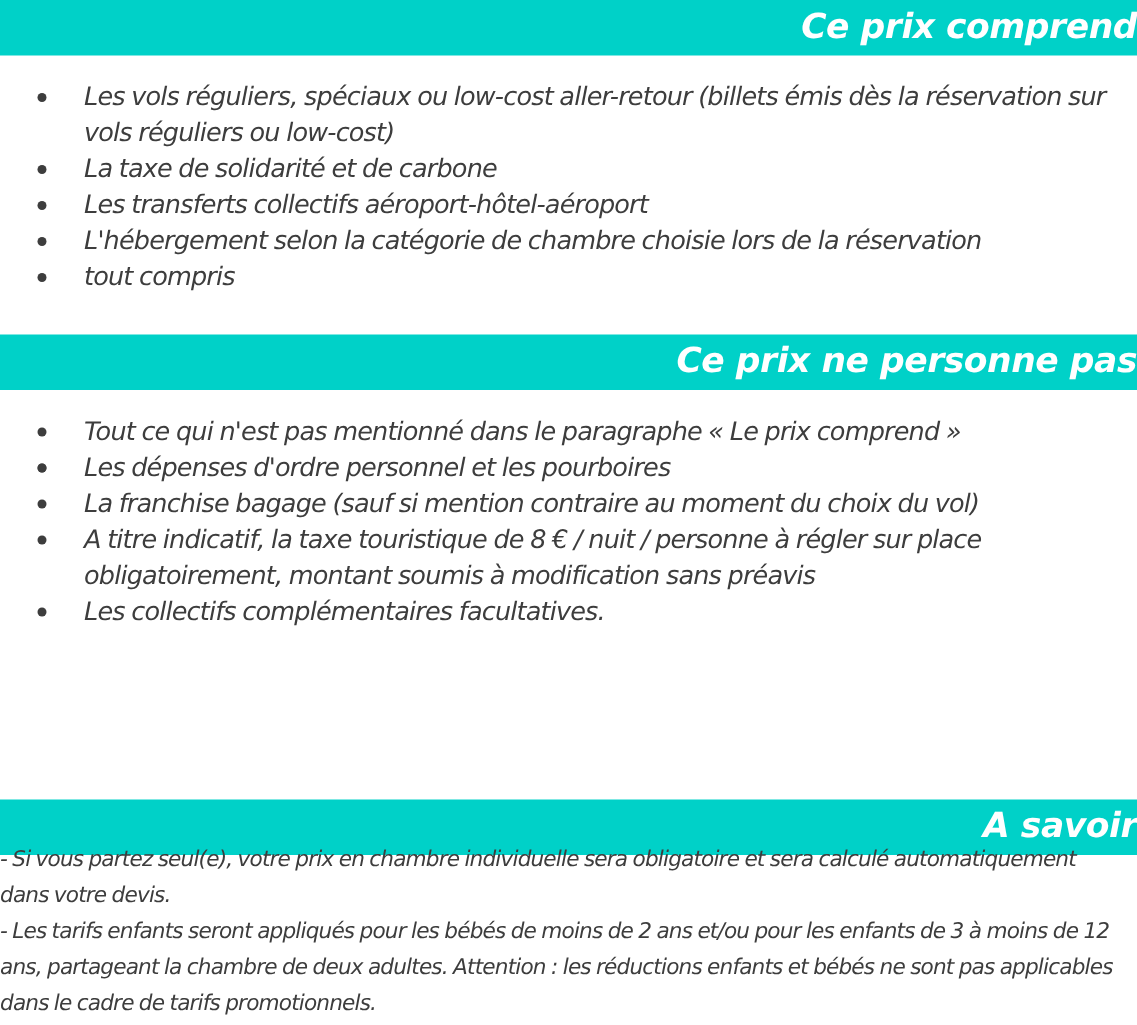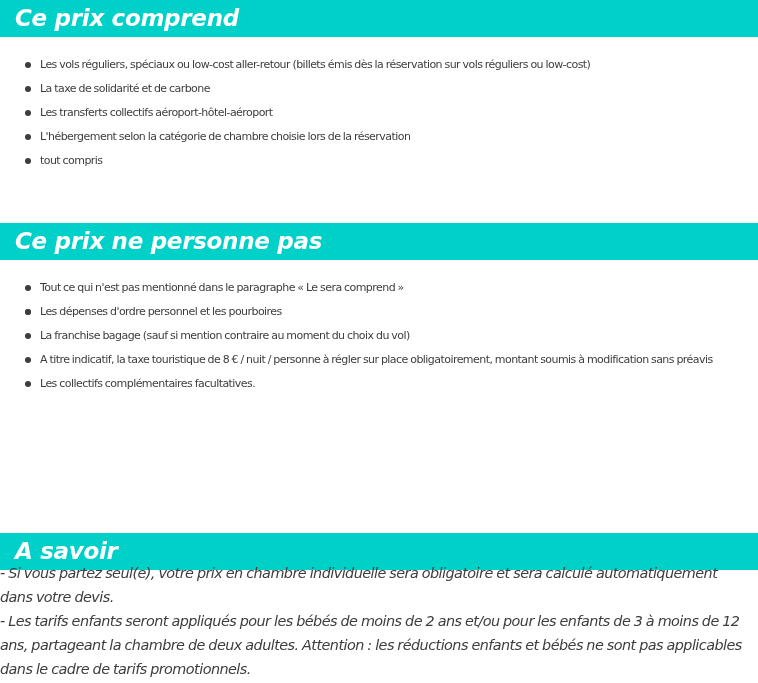--- a/index.html
+++ b/index.html
@@ -15,20 +15,21 @@
       color: #3d3d3d;
       position: relative;
     }
     .section-header {
       position: absolute;
       left: 0;
       width: 758px;
       height: 37px;
       background: #00d1c8;
       box-sizing: border-box;
+      text-align: right;
     }
     .section-header h2 {
       margin: 0;
       padding-left: 15px;
       font-style: italic;
       font-weight: bold;
       font-size: 23px;
       line-height: 37px;
       color: #ffffff;
       letter-spacing: -0.3px;
@@ -37,23 +38,24 @@
     ul.bullets {
       position: absolute;
       left: 0;
       margin: 0;
       padding: 0;
       list-style: none;
       width: 758px;
     }
     ul.bullets li {
       position: relative;
-      padding-left: 40px;
+      padding-left: 56px;
       padding-right: 8px;
-      font-size: 11px;
+      font-style: italic;
+      font-size: 17px;
       line-height: 24px;
       letter-spacing: -0.55px;
       word-spacing: -0.5px;
     }
     ul.bullets li .dot {
       position: absolute;
       left: 25px;
       top: 9px;
       width: 6px;
       height: 6px;
@@ -86,21 +88,21 @@
   <li><span class="dot"></span><span>La taxe de solidarité et de carbone</span></li>
   <li><span class="dot"></span><span>Les transferts collectifs aéroport-hôtel-aéroport</span></li>
   <li><span class="dot"></span><span>L'hébergement selon la catégorie de chambre choisie lors de la réservation</span></li>
   <li><span class="dot"></span><span>tout compris</span></li>
 </ul>
 
 <div class="section-header" style="top:223px;">
   <h2>Ce prix ne personne pas</h2>
 </div>
 <ul class="bullets" style="top:276px;">
-  <li><span class="dot"></span><span>Tout ce qui n'est pas mentionné dans le paragraphe « Le sera comprend »</span></li>
+  <li><span class="dot"></span><span>Tout ce qui n'est pas mentionné dans le paragraphe « Le prix comprend »</span></li>
   <li><span class="dot"></span></li>
   <li><span class="dot"></span><span>Les dépenses d'ordre personnel et les pourboires</span></li>
   <li><span class="dot"></span><span>La franchise bagage (sauf si mention contraire au moment du choix du vol)</span></li>
   <li><span class="dot"></span><span>A titre indicatif, la taxe touristique de 8 € / nuit / personne à régler sur place obligatoirement, montant soumis à modification sans préavis</span></li>
   <li><span class="dot"></span><span>Les collectifs complémentaires facultatives.</span></li>
 </ul>
 
 <div class="section-header" style="top:494px;margin-top:39px;">
   <h2>A savoir</h2>
 </div>

